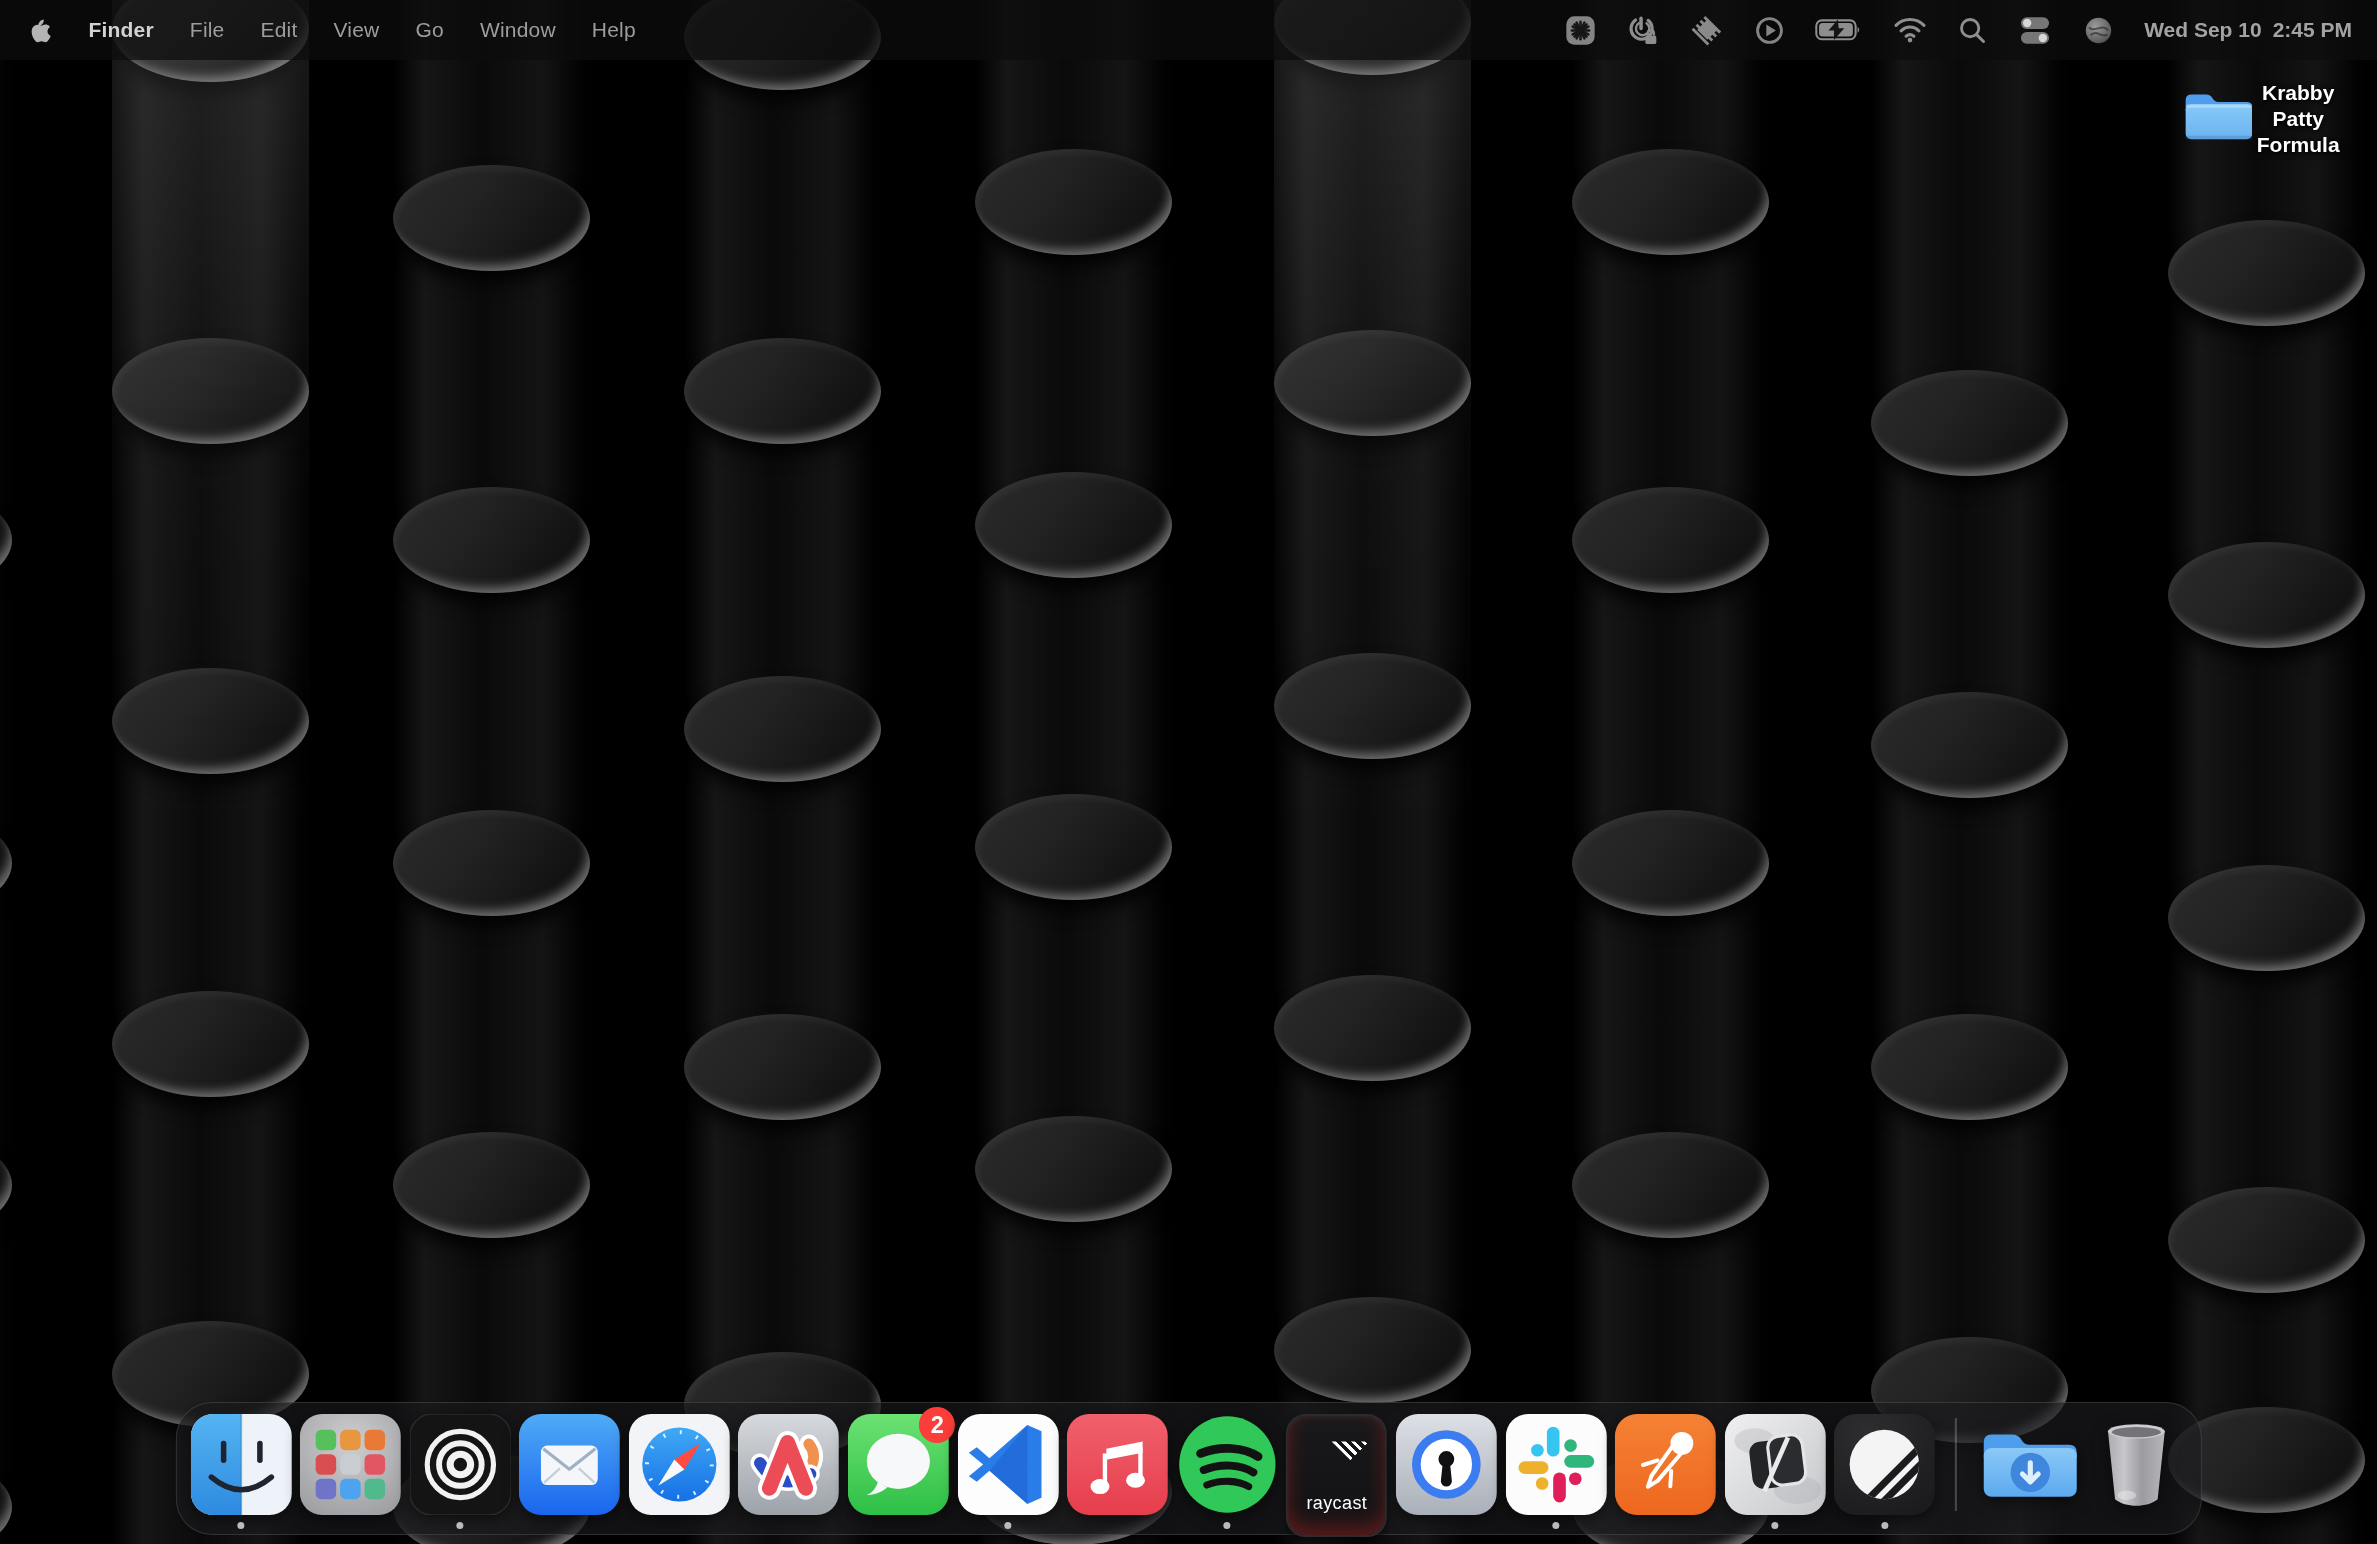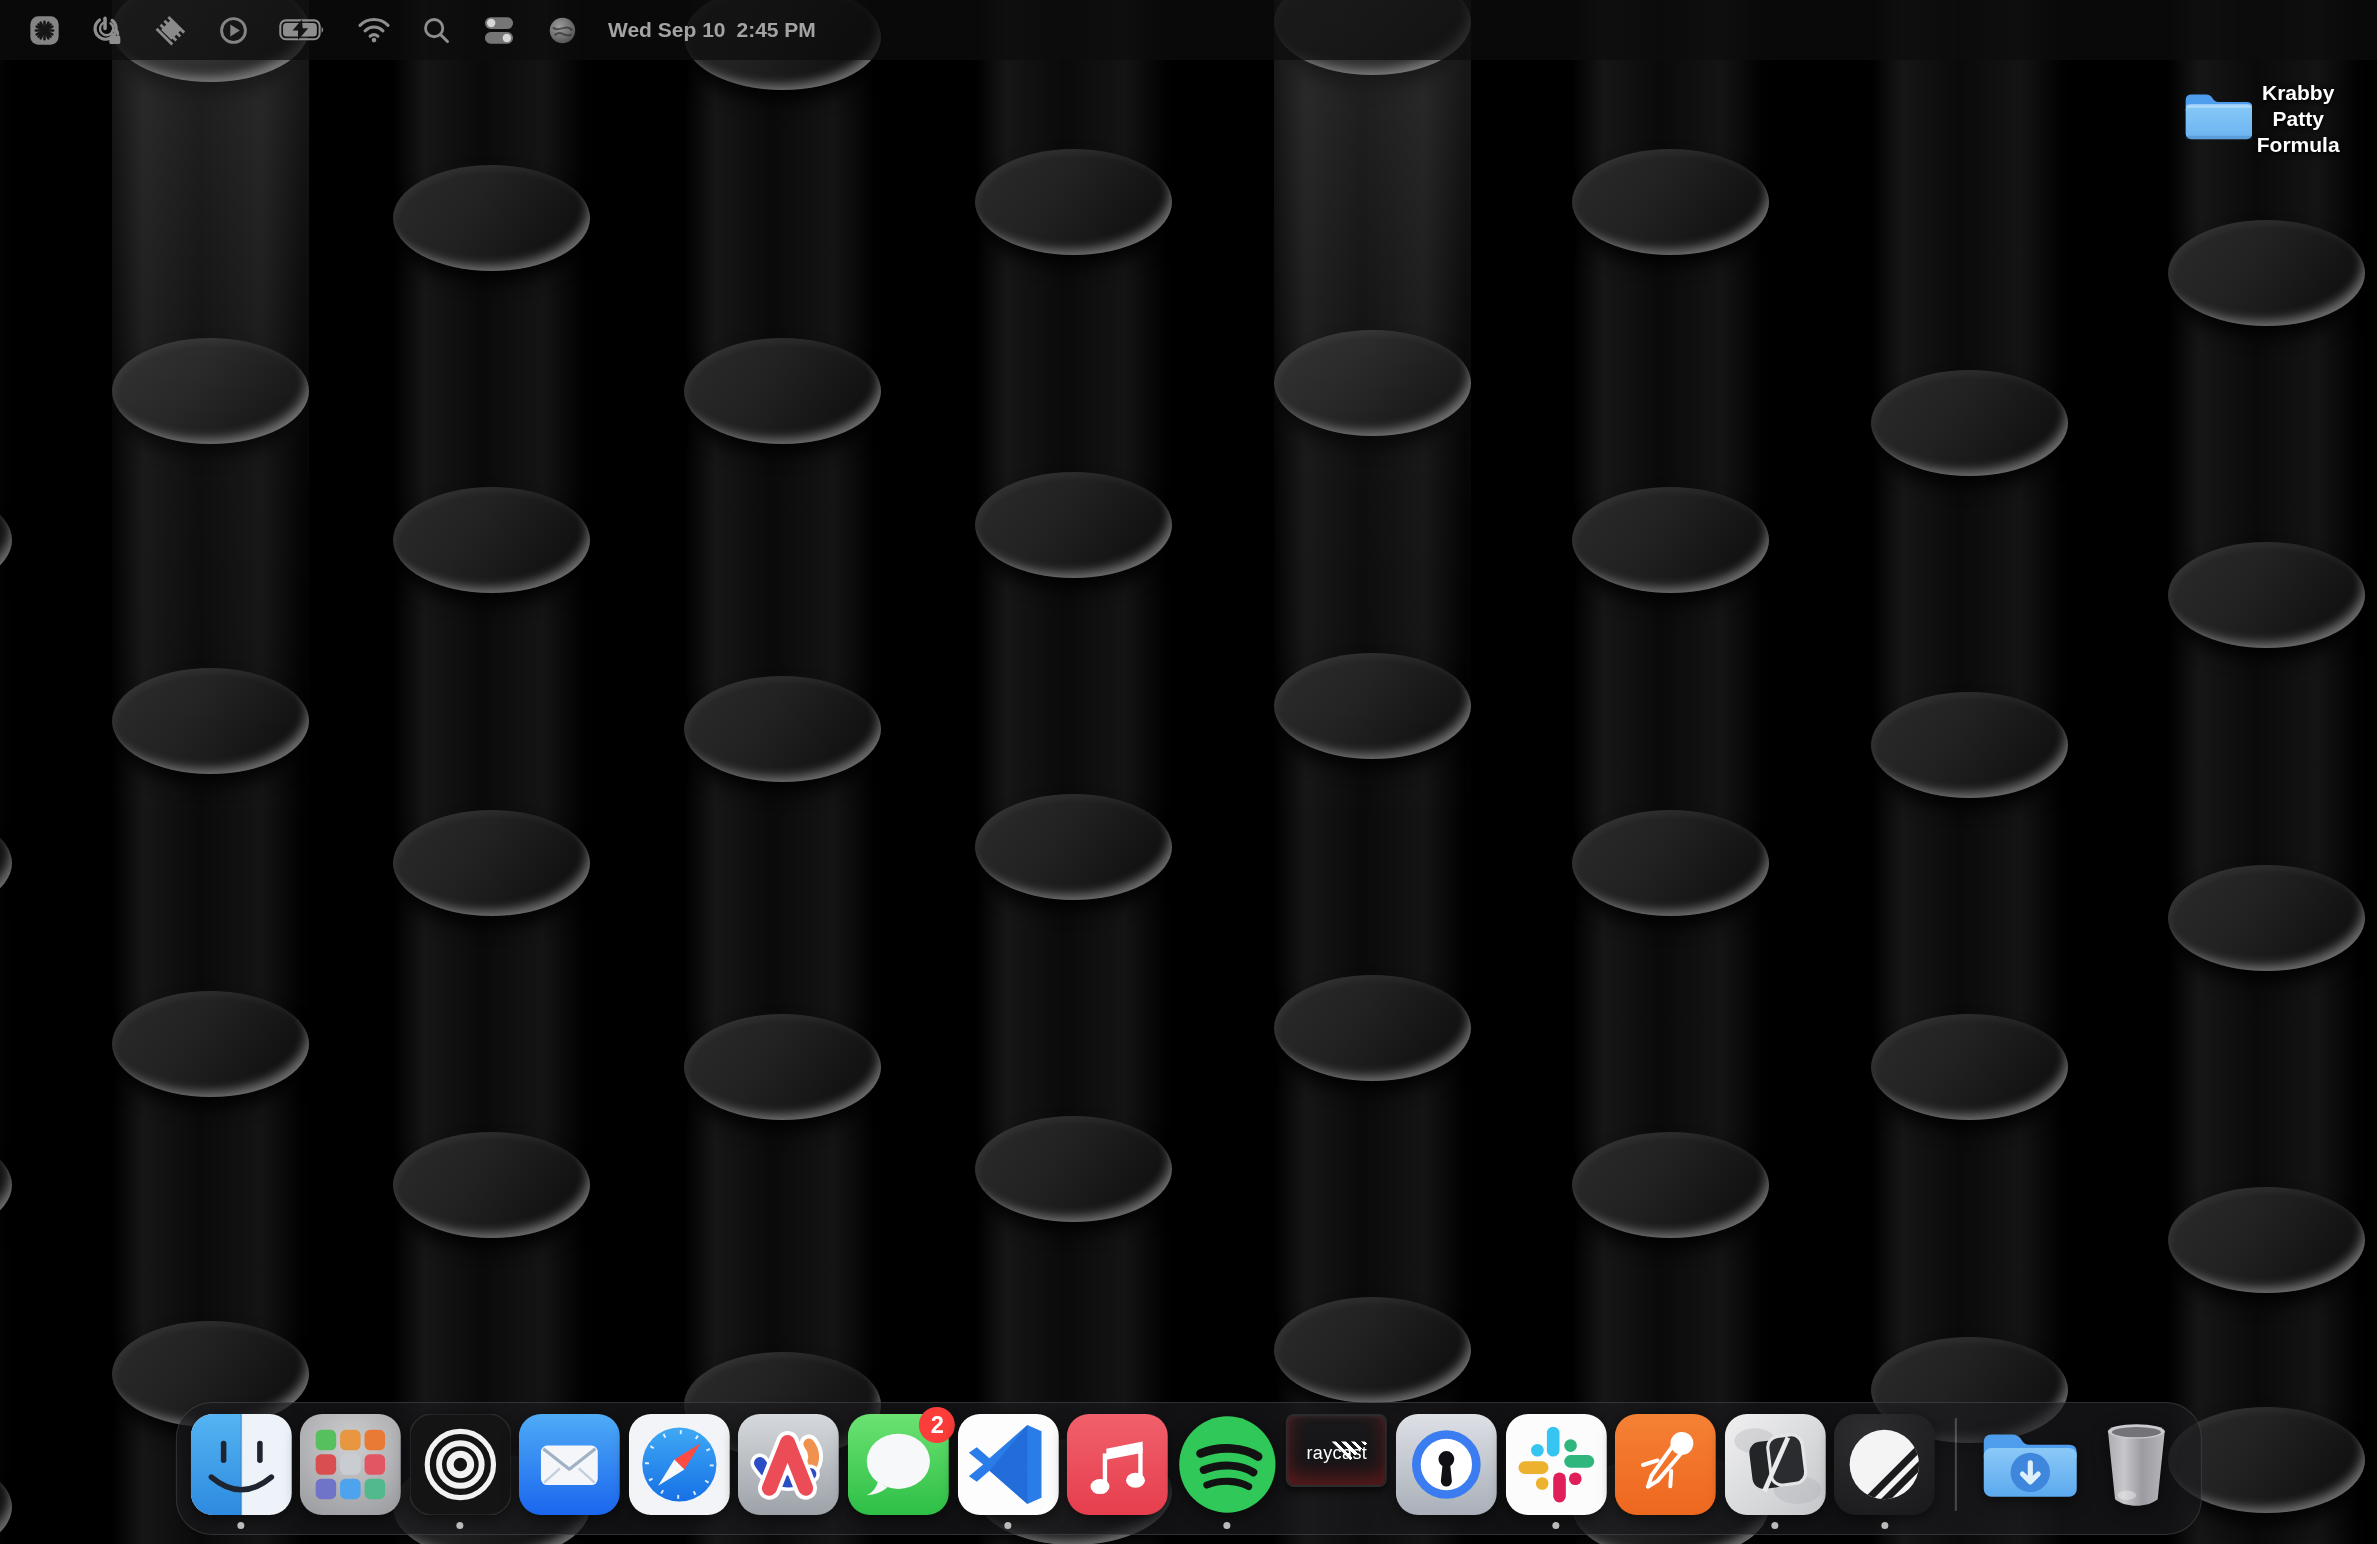--- a/index.html
+++ b/index.html
@@ -51,21 +51,21 @@
     width:7px; height:7px; border-radius:50%; background:#c4c4c4; opacity:0; }
   .run-dot.on { opacity:.95; }
   .badge { position:absolute; top:-6.3px; right:-6.3px; min-width:36px; height:36px;
     padding:0 7.9px; border-radius:19px; background:var(--badge,#fc3d39);
     color:#fff; font-size:23.6px; font-weight:700;
     display:flex; align-items:center; justify-content:center; }
   .dock-divider { width:1.6px; height:93px; background:rgba(255,255,255,0.22);
     border-radius:0.8px; margin:0 11px; align-self:center; }
 
   
-  .icon-raycast { width:101px; height:73px; border-radius:8px; position:relative;
+  .icon-raycast { width:101px; height:123px; border-radius:20px; position:relative;
     background:linear-gradient(180deg,#19191b,#121214);
     border:2.4px solid #2c2c2f; overflow:hidden;
     box-shadow:inset 0 -9.4px 20.4px rgba(255,45,45,0.30), inset 0 1.6px 4.7px rgba(255,255,255,0.06),
                0 4.7px 7.9px rgba(0,0,0,0.55); }
   .ray-glyph { position:absolute; top:12.6px; left:49px; width:27px; height:27px;
     transform:rotate(45deg);
     background:repeating-linear-gradient(0deg,#fff 0 3.1px,transparent 3.1px 7px);
     clip-path:polygon(0 100%, 100% 0, 100% 100%); }
   .ray-text { position:absolute; left:0; right:0; bottom:20.4px; text-align:center;
     color:#fff; font-size:18px; letter-spacing:0.4px; }
@@ -131,20 +131,35 @@
     <div class="cyl-col" style="left: 2168px;">
       <div class="cyl-cap" style="top: 220px;"></div>
       <div class="cyl-cap" style="top: 542px;"></div>
       <div class="cyl-cap" style="top: 865px;"></div>
       <div class="cyl-cap" style="top: 1187px;"></div>
       <div class="cyl-cap" style="top: 1407px;"></div>
     </div>
   </div>
 
 <header class="menubar">
+  <div class="mb-left">
+    <span class="apple">
+      <svg width="23.6" height="27" viewBox="0 0 24 28">
+        <path fill="#b4b4b4" d="M12.6 7.3c1-1.2 1.7-2.9 1.4-4.6-1.5.1-3.2 1-4.2 2.3-.9 1.1-1.7 2.8-1.4 4.5 1.6.1 3.2-.9 4.2-2.2z"></path>
+        <path fill="#b4b4b4" d="M17.9 14.9c0-3 2.5-4.5 2.6-4.6-1.4-2.1-3.6-2.4-4.4-2.4-1.9-.2-3.6 1.1-4.6 1.1-1 0-2.4-1.1-4-1-2 0-3.9 1.2-5 3-2.1 3.7-.5 9.2 1.5 12.2 1 1.5 2.2 3.1 3.8 3 1.5-.1 2.1-1 4-1s2.4 1 4 1c1.7 0 2.7-1.5 3.7-3 1.2-1.7 1.6-3.4 1.7-3.5-.1-.1-3.2-1.3-3.3-4.8z"></path>
+      </svg>
+    </span>
+    <span class="menu-item app-name">Finder</span>
+    <span class="menu-item">File</span>
+    <span class="menu-item">Edit</span>
+    <span class="menu-item">View</span>
+    <span class="menu-item">Go</span>
+    <span class="menu-item">Window</span>
+    <span class="menu-item">Help</span>
+  </div>
   <div class="mb-right">
     <span class="status-ico">
       <svg width="33" height="33" viewBox="0 0 42 42">
         <rect x="3" y="3" width="36" height="36" rx="10" fill="#848484"></rect>
         <g stroke="#161616" stroke-width="3.2" stroke-linecap="round">
           <line x1="21" y1="10" x2="21" y2="32"></line>
             <line x1="10" y1="21" x2="32" y2="21"></line>
           <line x1="13.3" y1="13.3" x2="28.7" y2="28.7"></line>
             <line x1="28.7" y1="13.3" x2="13.3" y2="28.7"></line>
           <line x1="16" y1="11" x2="26" y2="31"></line>

